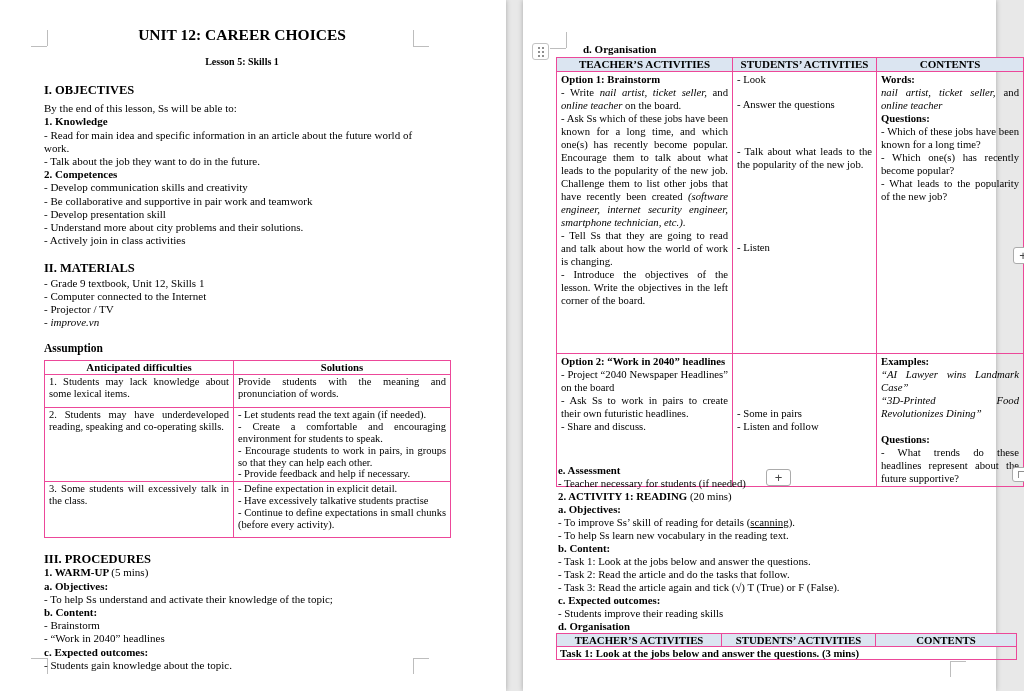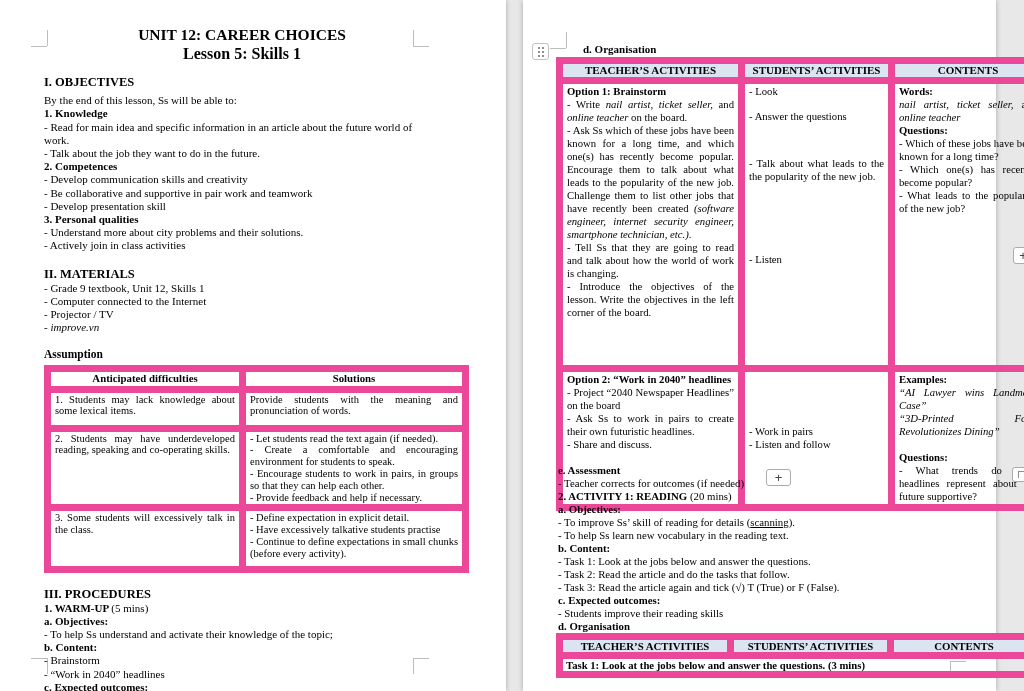--- a/index.html
+++ b/index.html
@@ -14,28 +14,28 @@
   #page2{left:523px;width:473px;}
 
   
   .cm{position:absolute;background:#bdbdbd;}
   .cm-v{width:1px;height:16px;}
   .cm-h{width:16px;height:1px;}
 
   
   .p1-content{position:absolute;left:44px;top:26px;width:396px;font-size:11px;line-height:13.2px;}
   .doc-title{font-size:15.5px;font-weight:bold;text-align:center;line-height:18px;}
-  .doc-subtitle{font-size:16px;font-weight:bold;text-align:center;line-height:15px;margin-top:2px;}
+  .doc-subtitle{font-size:10px;font-weight:bold;text-align:center;line-height:15px;margin-top:10px;}
   .h-sec{font-size:12.5px;font-weight:bold;margin:15px 0 5px;}
   .h-sub{font-size:11.5px;font-weight:bold;margin:13px 0 4px;}
   .para{margin:0;}
 
   
   .doc-table{border-collapse:collapse;table-layout:fixed;}
-  .doc-table td,.doc-table th{border:7px solid #ec4899;vertical-align:top;padding:1px 4px;}
+  .doc-table td,.doc-table th{border:1px solid #ec4899;vertical-align:top;padding:1px 4px;}
   #assumption-table{width:396px;border:1.5px solid #000;font-size:10.5px;line-height:11.8px;margin-top:1px;}
   #assumption-table th{font-size:10.8px;font-weight:bold;text-align:center;padding:1px 2px;}
   #assumption-table td{text-align:justify;}
   .col-ad{width:184px;}.col-sol{width:212px;}
   #assumption-table tr.ar1 td{height:30px;}
   #assumption-table tr.ar2 td{height:68px;}
   #assumption-table tr.ar3 td{height:53px;}
 
   
   .org-heading{position:absolute;left:60px;top:43px;font-size:11px;font-weight:bold;}
@@ -98,21 +98,20 @@
     <div class="h-sec">I. OBJECTIVES</div>
     <div>
         <div class="para"><span class="seg-r">By the end of this lesson, Ss will be able to:</span></div>
         <div class="para"><span class="seg-b">1. Knowledge</span></div>
         <div class="para"><span class="seg-r">- Read for main idea and specific information in an article about the future world of work.</span></div>
         <div class="para"><span class="seg-r">- Talk about the job they want to do in the future.</span></div>
         <div class="para"><span class="seg-b">2. Competences</span></div>
         <div class="para"><span class="seg-r">- Develop communication skills and creativity</span></div>
         <div class="para"><span class="seg-r">- Be collaborative and supportive in pair work and teamwork</span></div>
         <div class="para"><span class="seg-r">- Develop presentation skill</span></div>
-        <div class="para"><span class="seg-b">3. Personal qualities</span></div>
         <div class="para"><span class="seg-r">- Understand more about city problems and their solutions.</span></div>
         <div class="para"><span class="seg-r">- Actively join in class activities</span></div>
       </div>
 
     <div class="h-sec" style="margin-bottom:1px;">II. MATERIALS</div>
     <div>
         <div class="para"><span class="seg-r">- Grade 9 textbook, Unit 12, Skills 1</span></div>
         <div class="para"><span class="seg-r">- Computer connected to the Internet</span></div>
         <div class="para"><span class="seg-r">- Projector / TV</span></div>
         <div class="para"><span class="seg-r">- </span><span class="seg-i">improve.vn</span></div>
@@ -215,38 +214,38 @@
           </td>
     </tr>
     <tr class="r2">
       <td>
             <div class="para"><span class="seg-b">Option 2: “Work in 2040” headlines</span></div>
             <div class="para"><span class="seg-r">- Project “2040 Newspaper Headlines” on the board</span></div>
             <div class="para"><span class="seg-r">- Ask Ss to work in pairs to create their own futuristic headlines.</span></div>
             <div class="para"><span class="seg-r">- Share and discuss.</span></div>
           </td>
       <td class="cell-r2s">
-            <div class="para"><span class="seg-r">- Work in pairs</span></div>
+            <div class="para"><span class="seg-r">- Some in pairs</span></div>
             <div class="para"><span class="seg-r">- Listen and follow</span></div>
           </td>
       <td class="cell-r2c">
             <div class="para"><span class="seg-b">Examples:</span></div>
             <div class="para"><span class="seg-i">“AI Lawyer wins Landmark Case”</span></div>
             <div class="para"><span class="seg-i">“3D-Printed Food Revolutionizes Dining”</span></div>
             <div class="para"><span class="seg-b">Questions:</span></div>
             <div class="para"><span class="seg-r">- What trends do these headlines represent about the future supportive?</span></div>
           </td>
     </tr>
   </tbody>
     </table>
 
   <div class="assess-block">
     <div>
         <div class="para"><span class="seg-b">e. Assessment</span></div>
-        <div class="para"><span class="seg-r">- Teacher corrects for outcomes (if needed)</span></div>
+        <div class="para"><span class="seg-r">- Teacher necessary for students (if needed)</span></div>
         <div class="para"><span class="seg-b">2. ACTIVITY 1: READING </span><span class="seg-r">(20 mins)</span></div>
         <div class="para"><span class="seg-b">a. Objectives:</span></div>
         <div class="para"><span class="seg-r">- To improve Ss’ skill of reading for details (</span><span class="seg-u">scanning</span><span class="seg-r">).</span></div>
         <div class="para"><span class="seg-r">- To help Ss learn new vocabulary in the reading text.</span></div>
         <div class="para"><span class="seg-b">b. Content:</span></div>
         <div class="para"><span class="seg-r">- Task 1: Look at the jobs below and answer the questions.</span></div>
         <div class="para"><span class="seg-r">- Task 2: Read the article and do the tasks that follow.</span></div>
         <div class="para"><span class="seg-r">- Task 3: Read the article again and tick (√) T (True) or F (False).</span></div>
         <div class="para"><span class="seg-b">c. Expected outcomes:</span></div>
         <div class="para"><span class="seg-r">- Students improve their reading skills</span></div>

